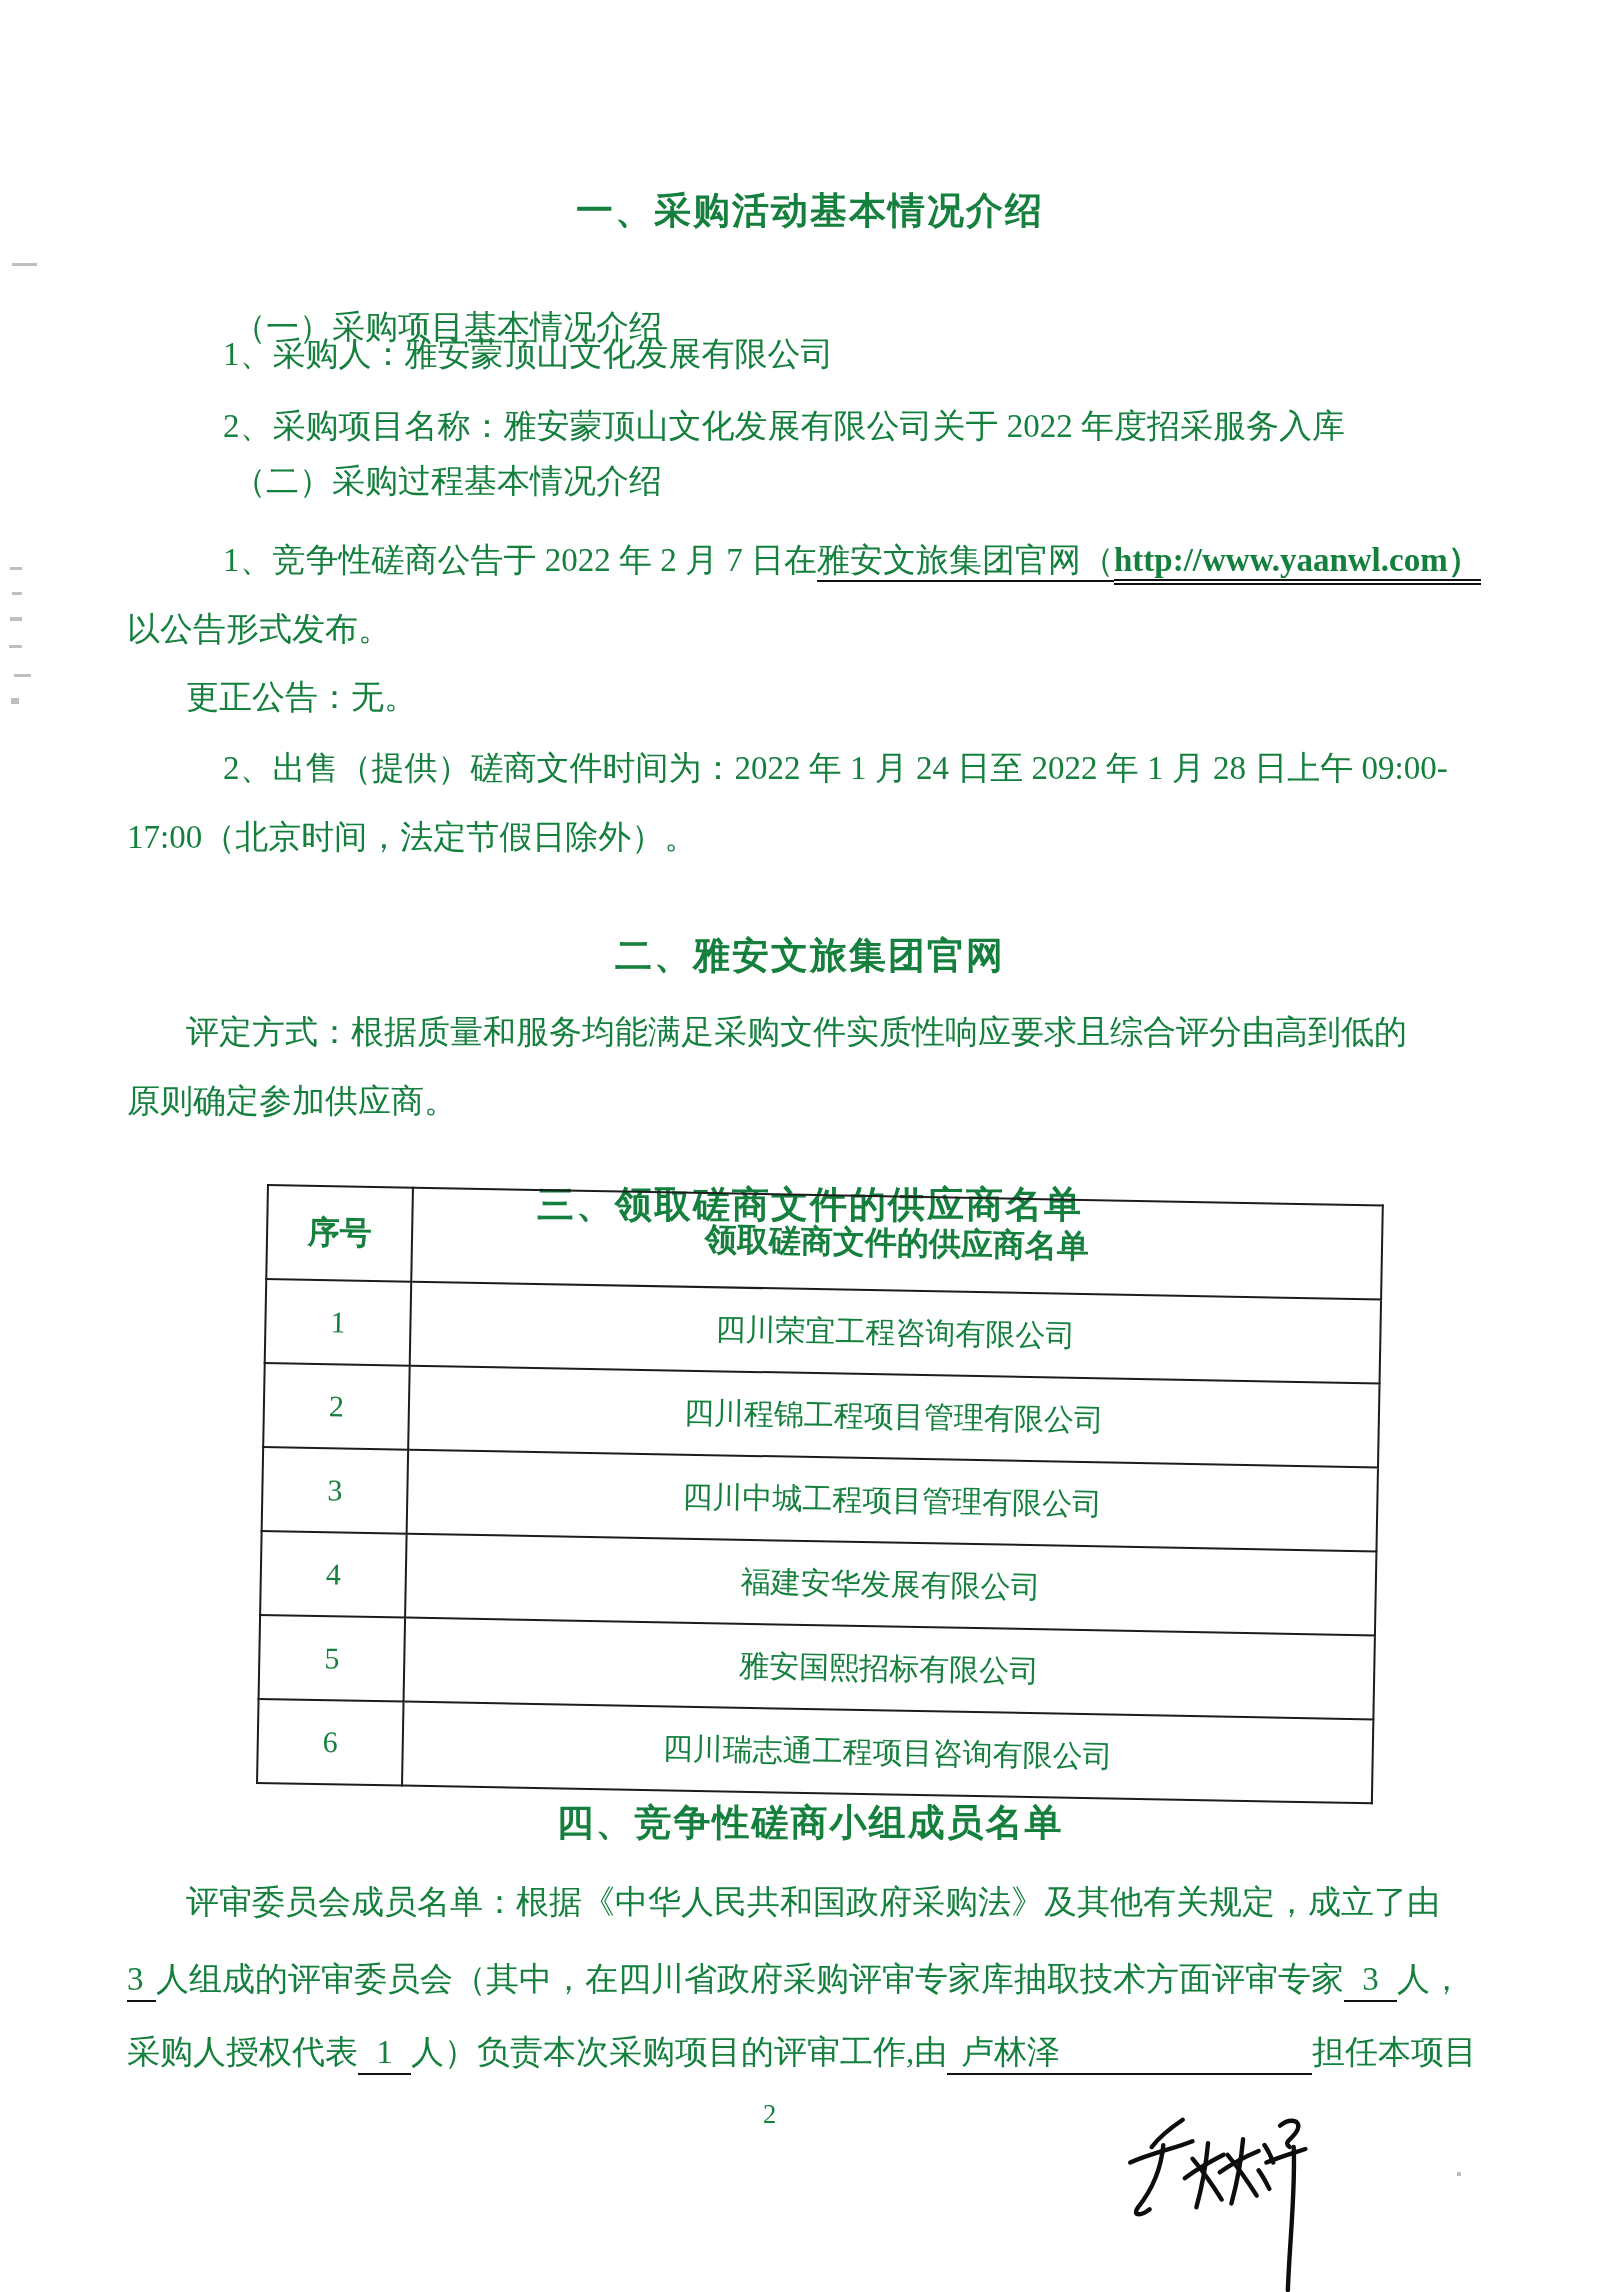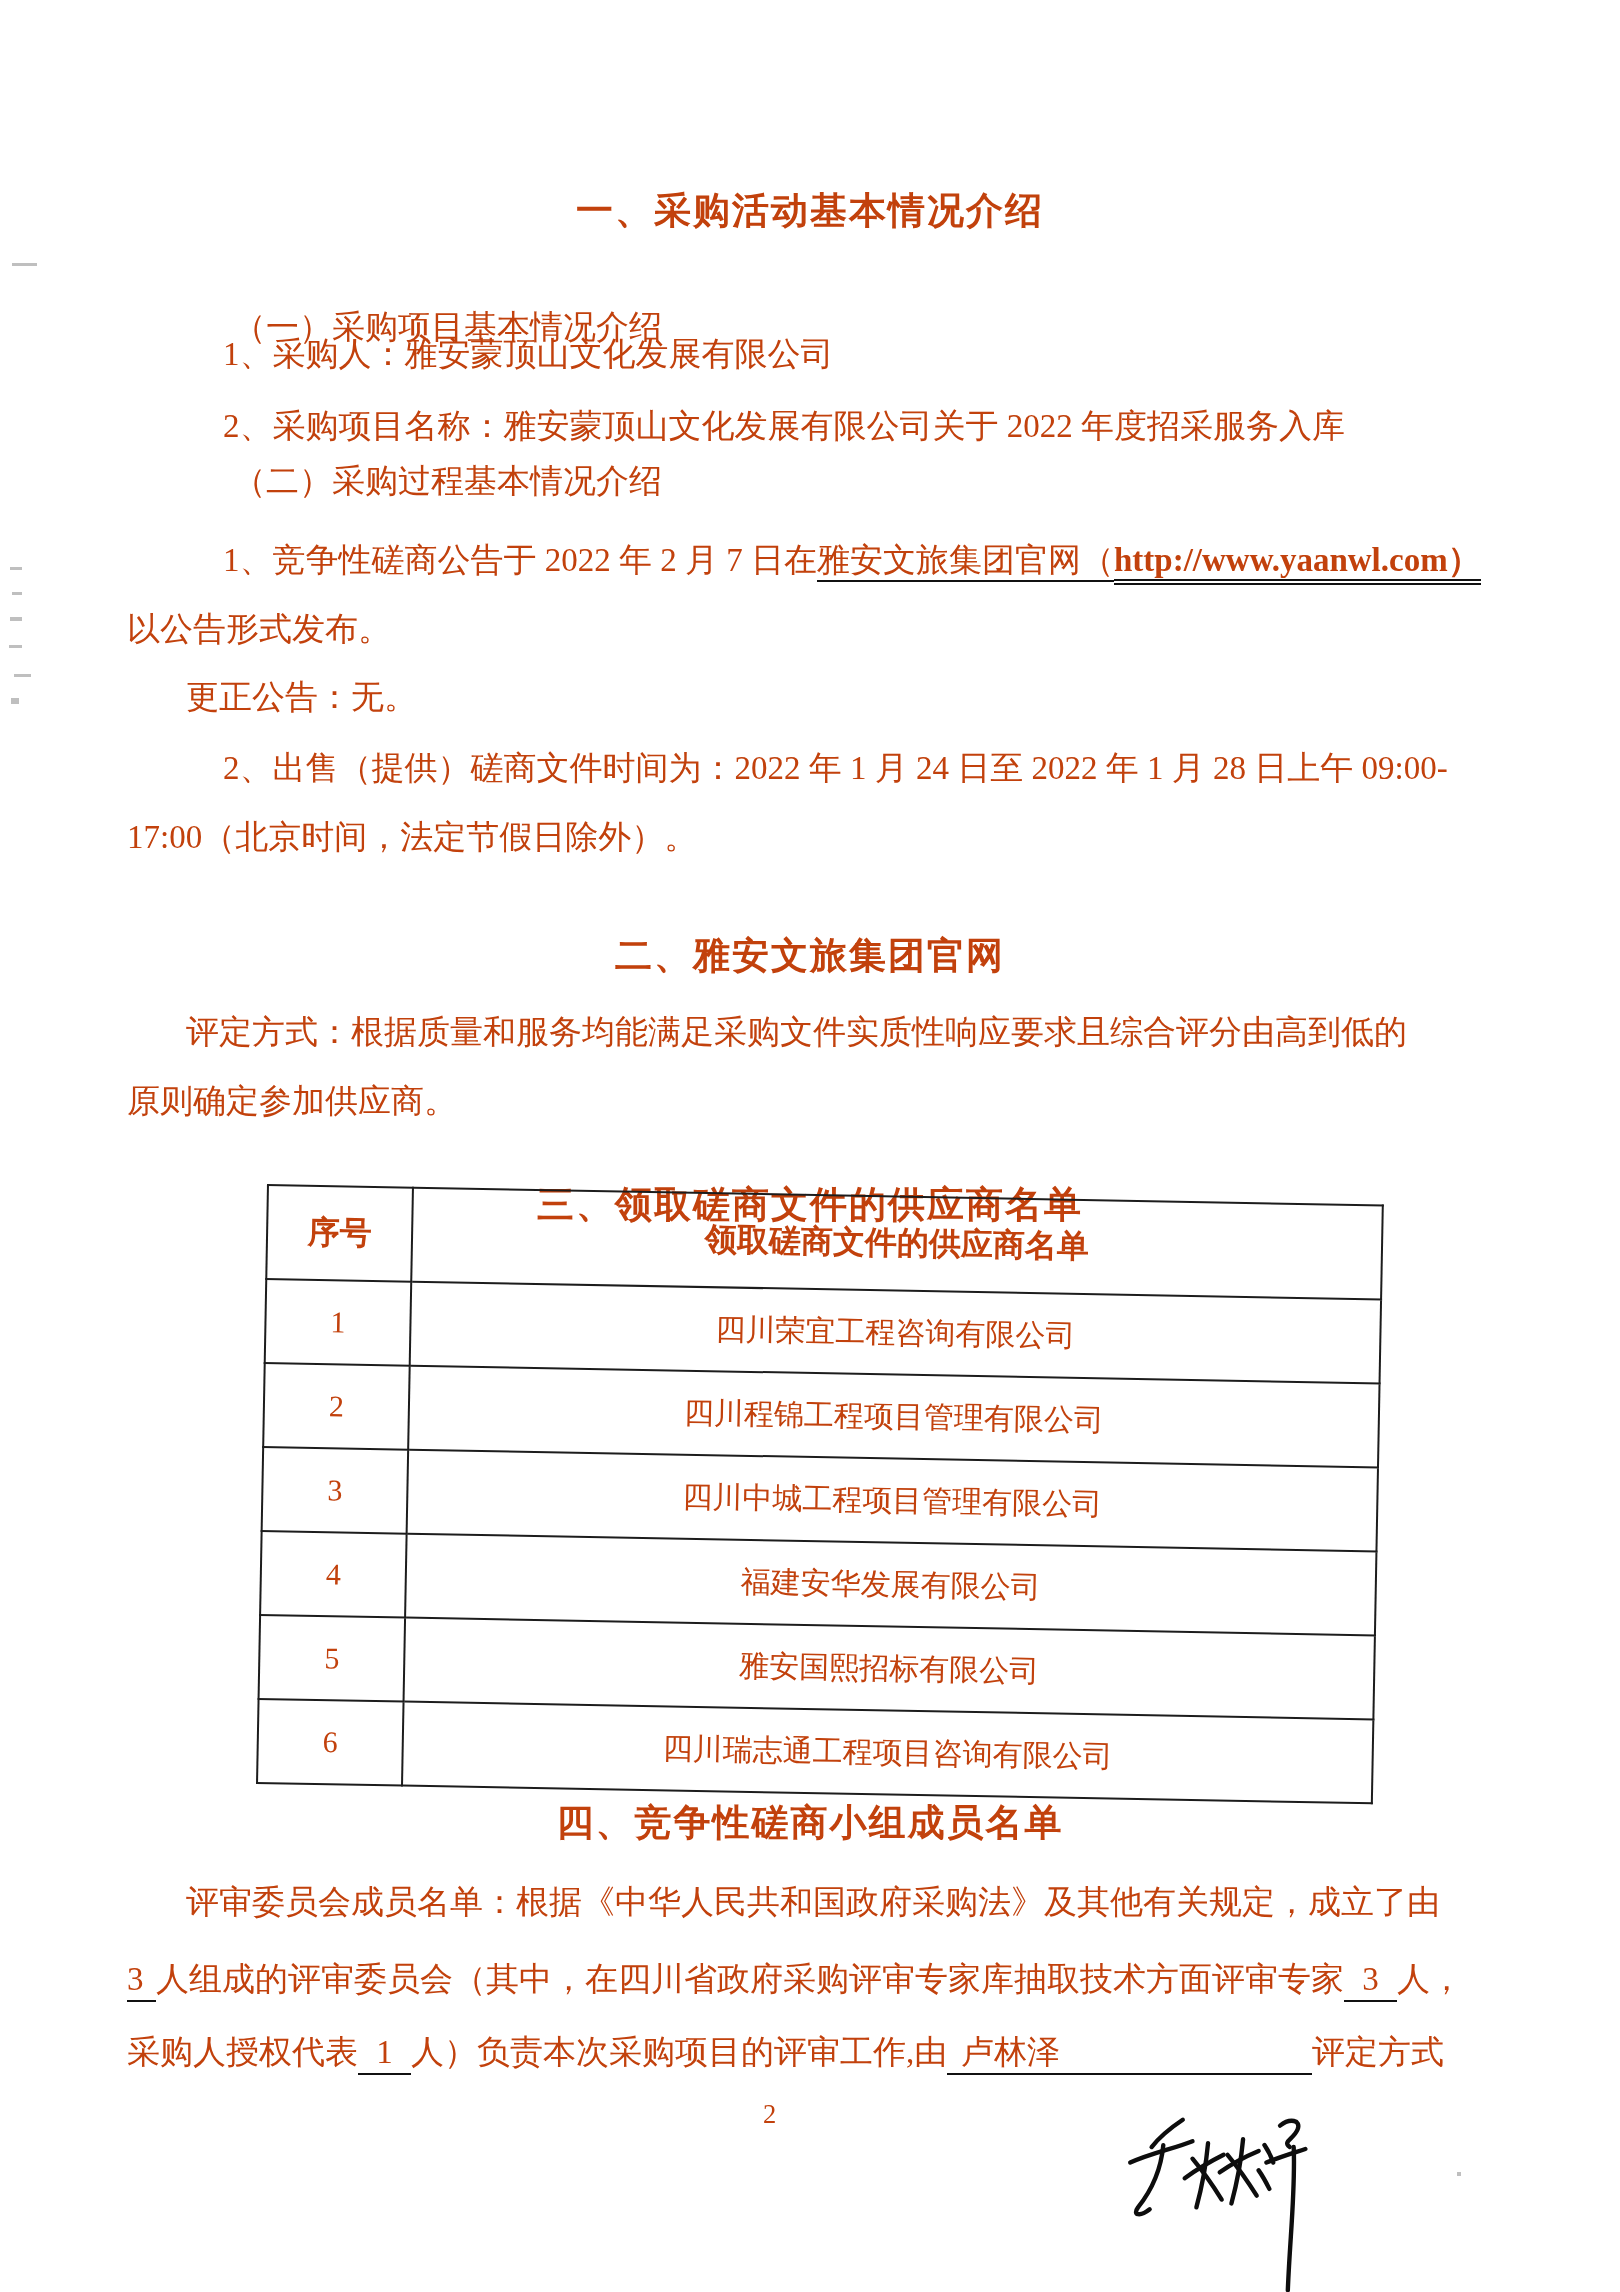--- a/index.html
+++ b/index.html
@@ -1,21 +1,21 @@
 <!DOCTYPE html>
 <html lang="zh"><head>
 <meta charset="utf-8">
 <style>
   html,body{margin:0;padding:0;background:#e8e8e8;}
   .page{
     position:relative;
     width:1620px;height:2293px;
     background:#ffffff;
     overflow:hidden;
-    color:#c2410c;
+    color:#15803d;
     font-family:"Liberation Serif","DejaVu Serif",serif;
   }
   .sec-title{
     position:absolute;left:0;width:100%;
     text-align:center;
     font-family:"Liberation Sans","DejaVu Sans",sans-serif;
     font-weight:bold;font-size:37px;letter-spacing:2px;
     white-space:nowrap;
   }
   .ln{position:absolute;font-size:33px;white-space:nowrap;line-height:1.25;}
@@ -97,21 +97,21 @@
     <tr>
       <td>6</td>
       <td>四川瑞志通工程项目咨询有限公司</td>
     </tr>
   </tbody>
     </table>
 
   <div class="sec-title" style="top:1798px;">四、竞争性磋商小组成员名单</div>
   <div class="ln" style="top:1882px;left:186px;">评审委员会成员名单：根据《中华人民共和国政府采购法》及其他有关规定，成立了由</div>
   <div class="ln" style="top:1959px;left:127px;"><span class="u-start">3</span><span>人组成的评审委员会（其中，在四川省政府采购评审专家库抽取技术方面评审专家</span><span class="u-mid">3</span><span>人，</span></div>
-  <div class="ln" style="top:2032px;left:127px;"><span>采购人授权代表</span><span class="u-mid">1</span><span>人）负责本次采购项目的评审工作,由</span><span class="u-name">卢林泽</span><span>评定方式</span></div>
+  <div class="ln" style="top:2032px;left:127px;"><span>采购人授权代表</span><span class="u-mid">1</span><span>人）负责本次采购项目的评审工作,由</span><span class="u-name">卢林泽</span><span>担任本项目</span></div>
 
   <div class="page-num" style="top:2099px;left:763px;">2</div>
 
   <svg class="sig" width="196" height="180" viewBox="0 0 200 185" fill="none" stroke="#0d0d0d" stroke-width="4.5" stroke-linecap="round">
     <path d="M 72,8 C 60,16 48,26 40,36"></path>
     <path d="M 18,52 C 40,42 62,38 82,30"></path>
     <path d="M 52,34 C 50,56 42,78 26,98 C 20,106 28,108 38,100"></path>
     <path d="M 98,32 C 96,54 92,76 86,98"></path>
     <path d="M 74,68 C 88,58 102,50 114,44"></path>
     <path d="M 112,90 C 102,74 92,60 82,48"></path>

